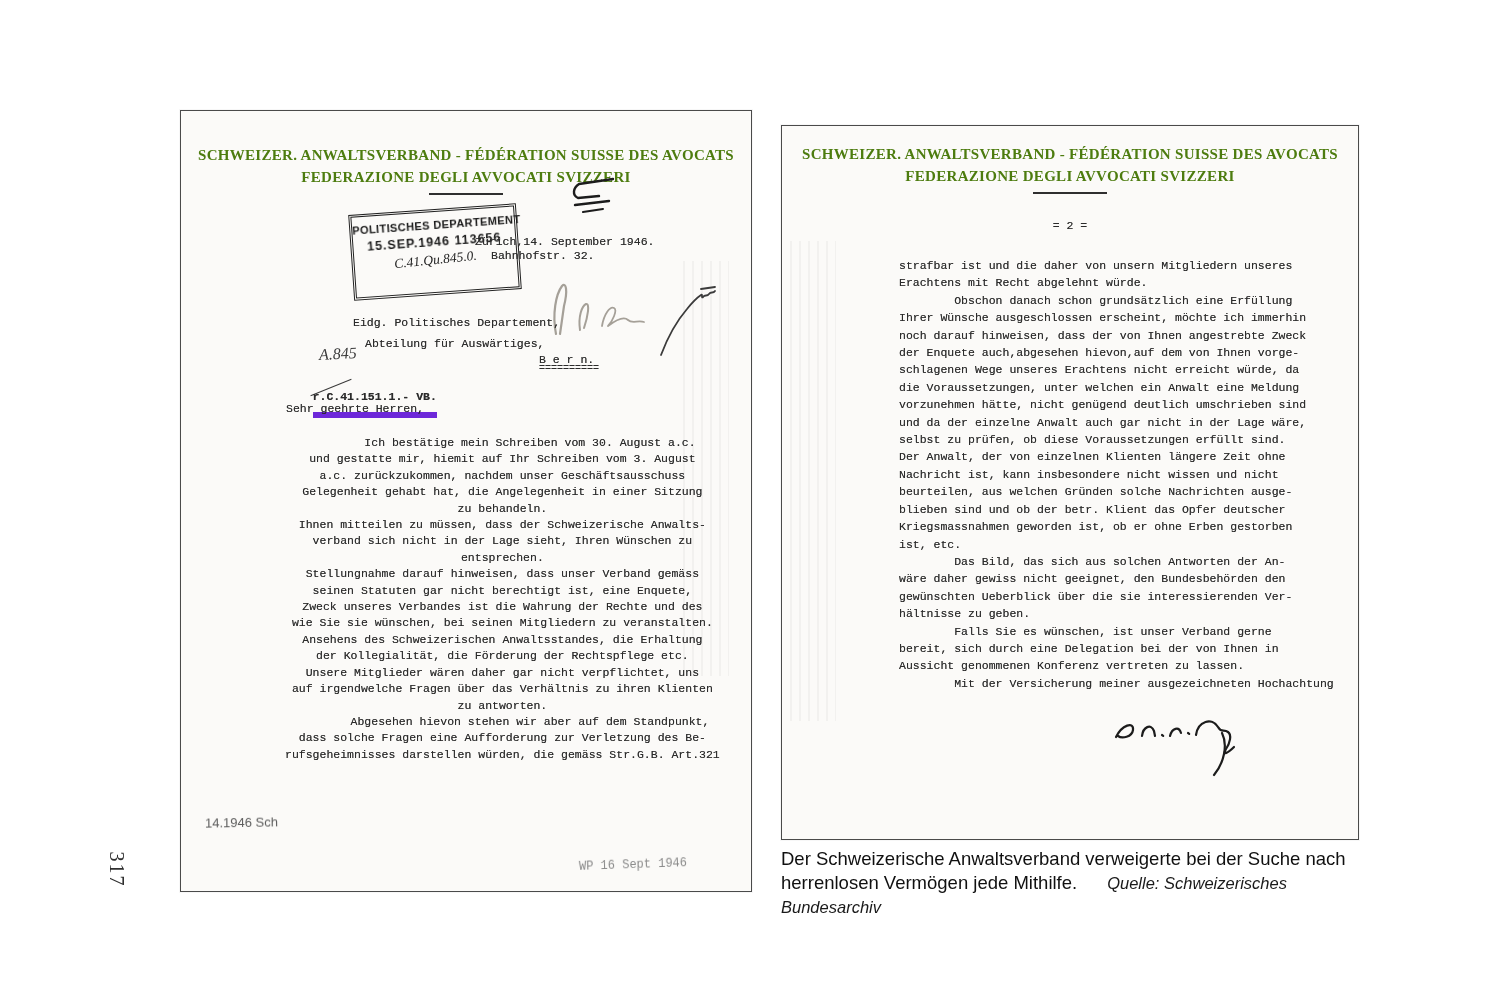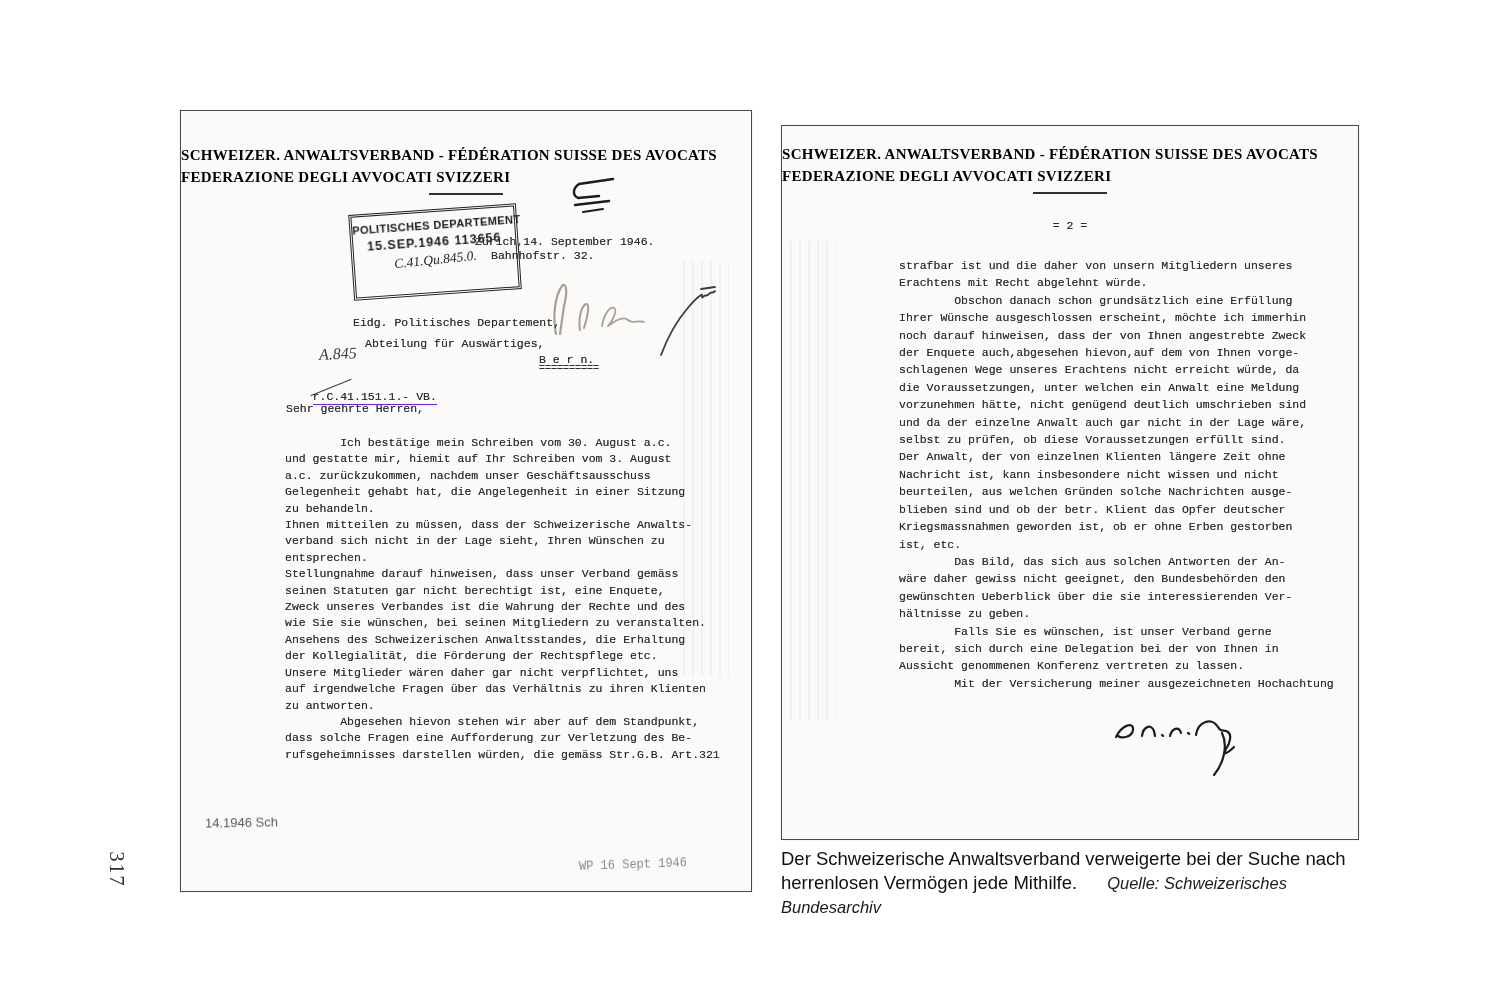--- a/index.html
+++ b/index.html
@@ -9,41 +9,41 @@
     font-family:"Liberation Sans", sans-serif;
   }
   .page{
     position:absolute;background:#fbfaf8;border:1px solid #4a4a4a;
     box-shadow:0 0 0 1px rgba(0,0,0,0.03);
   }
   #left-page{left:180px;top:110px;width:570px;height:780px;}
   #right-page{left:781px;top:125px;width:576px;height:713px;}
 
   .letterhead{
-    position:absolute;left:0;width:100%;
+    position:absolute;left:0;width:100%;text-align:center;
     font-family:"Liberation Serif", serif;font-weight:bold;
-    font-size:15px;letter-spacing:0.3px;color:#000000;white-space:nowrap;
+    font-size:15px;letter-spacing:0.3px;color:#4d7c0f;white-space:nowrap;
   }
   .head-rule{
     position:absolute;left:50%;transform:translateX(-50%);
     width:74px;border-top:2px solid #2f2f2f;height:0;
   }
   .tw{  
     position:absolute;font-family:"Liberation Mono", monospace;
     font-size:11.5px;color:#2b2b2b;white-space:pre;
     text-shadow:0 0 0.5px rgba(20,20,20,0.55);
   }
   .tw-block div{white-space:pre;}
-  #left-body{left:104px;top:324px;line-height:16.4px;}
+  #left-body{left:104px;top:324px;line-height:16.4px;text-align:center;}
   #right-body{left:117px;top:131px;line-height:17.4px;}
   .tw-block{
     position:absolute;font-family:"Liberation Mono", monospace;
     font-size:11.5px;color:#2b2b2b;text-shadow:0 0 0.5px rgba(20,20,20,0.55);
   }
-  .ref-underline{border-bottom:1px solid #6d28d9;padding-bottom:1px;}
+  .ref-underline{border-bottom:6px solid #6d28d9;padding-bottom:9px;font-weight:bold;}
   .strike{
     position:absolute;height:0;border-top:1.5px solid #3a3a3a;
     transform:rotate(-22deg);
   }
   .stamp{
     position:absolute;left:170px;top:98px;width:162px;height:80px;
     transform:rotate(-4deg);
     border:3px double #222;background:rgba(251,250,248,0.55);
     color:#1a1a1a;text-align:center;
     font-family:"Liberation Sans", sans-serif;

